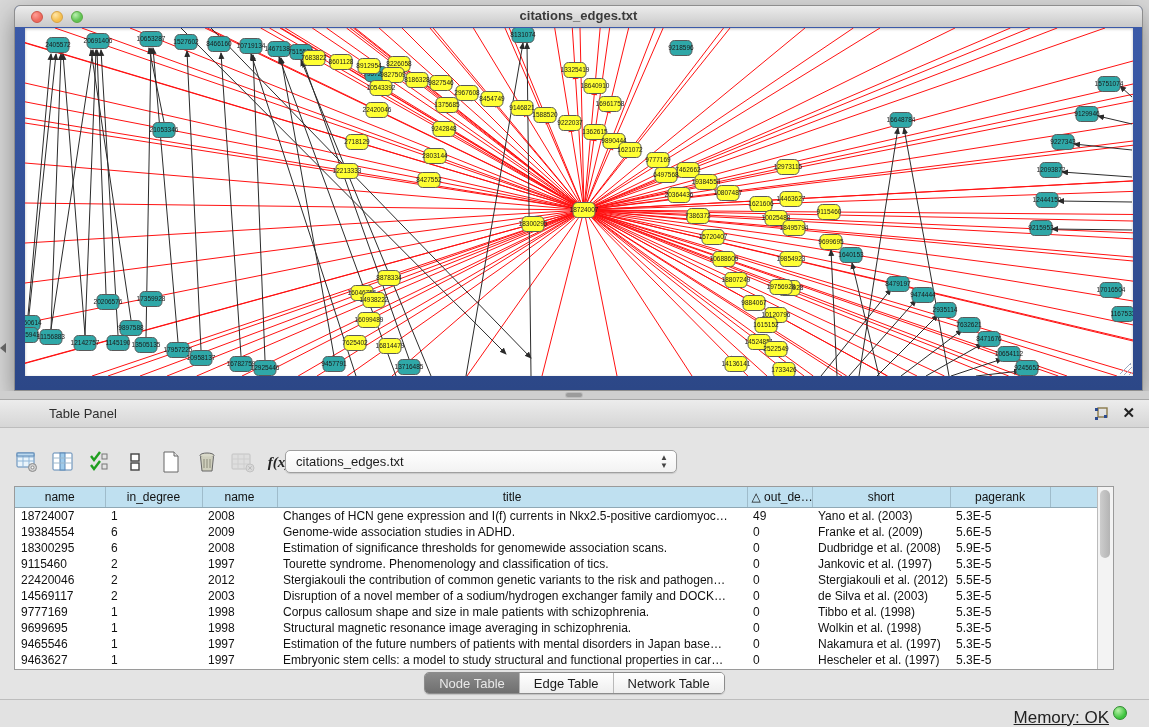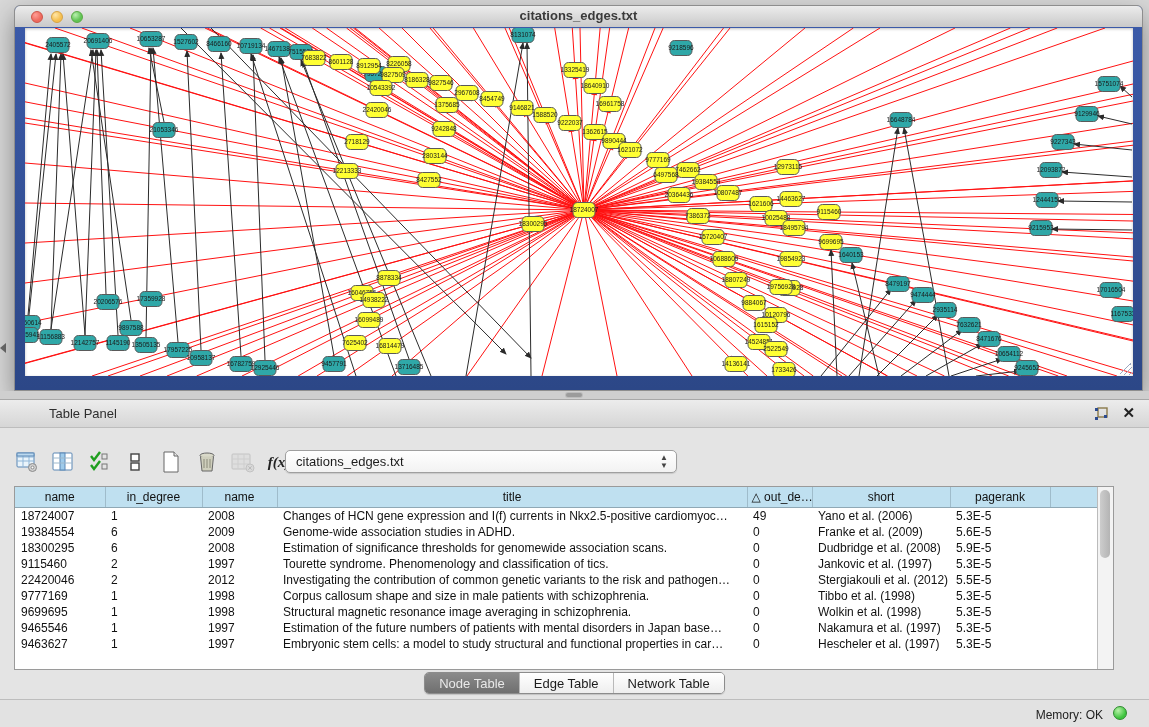--- a/index.html
+++ b/index.html
@@ -71,21 +71,21 @@
   .seg{display:flex;border:1px solid #8c8c8c;border-radius:5px;overflow:hidden;height:20px;
     box-shadow:0 1px 1px rgba(0,0,0,.15);}
   .seg button{border:none;margin:0;padding:0 14px;font-size:13px;height:20px;cursor:pointer;
     background:linear-gradient(#ffffff,#eeeeee);color:#1c1c1c;border-left:1px solid #b9b9b9;
     font-family:"Liberation Sans",sans-serif;text-align:right;}
   .seg button:first-child{border-left:none;}
   .seg button.sel{background:linear-gradient(#8b8b8b,#6f6f6f);color:#e9e9e9;}
 
   .statusbar{position:absolute;left:0;top:699px;width:1149px;height:28px;background:#e2e2e2;
     border-top:1px solid #bdbdbd;box-sizing:border-box;}
-  .mem{position:absolute;right:46px;top:8px;font-size:12px;color:#222;}
+  .mem{position:absolute;right:40px;top:8px;font-size:17px;color:#222;text-decoration:underline;}
   .memdot{position:absolute;right:22px;top:6px;width:14px;height:14px;border-radius:50%;
     background:radial-gradient(circle at 35% 30%,#b8f2a8,#3fc43f 65%);border:1px solid #2e8a2e;box-sizing:border-box;}
 </style>
 </head>
 <body>
 
 <div class="app">
 
   <div class="west-handle"></div>
 
@@ -837,21 +837,21 @@
             <th style="width: 48px;"></th>
           </tr>
         </thead>
       <tbody id="tbody">
           <tr>
             <td>18724007</td>
             <td>1</td>
             <td>2008</td>
             <td>Changes of HCN gene expression and I(f) currents in Nkx2.5-positive cardiomyoc…</td>
             <td>49</td>
-            <td>Yano et al. (2006)</td>
+            <td>Yano et al. (2003)</td>
             <td>5.3E-5</td>
             <td></td>
           </tr>
           <tr>
             <td>19384554</td>
             <td>6</td>
             <td>2009</td>
             <td>Genome-wide association studies in ADHD.</td>
             <td>0</td>
             <td>Franke et al. (2009)</td>
@@ -875,24 +875,34 @@
             <td>Tourette syndrome. Phenomenology and classification of tics.</td>
             <td>0</td>
             <td>Jankovic et al. (1997)</td>
             <td>5.3E-5</td>
             <td></td>
           </tr>
           <tr>
             <td>22420046</td>
             <td>2</td>
             <td>2012</td>
-            <td>Investigating the contribution of common genetic variants to the risk and pathogen…</td>
+            <td>Stergiakouli the contribution of common genetic variants to the risk and pathogen…</td>
             <td>0</td>
             <td>Stergiakouli et al. (2012)</td>
             <td>5.5E-5</td>
+            <td></td>
+          </tr>
+          <tr>
+            <td>14569117</td>
+            <td>2</td>
+            <td>2003</td>
+            <td>Disruption of a novel member of a sodium/hydrogen exchanger family and DOCK…</td>
+            <td>0</td>
+            <td>de Silva et al. (2003)</td>
+            <td>5.3E-5</td>
             <td></td>
           </tr>
           <tr>
             <td>9777169</td>
             <td>1</td>
             <td>1998</td>
             <td>Corpus callosum shape and size in male patients with schizophrenia.</td>
             <td>0</td>
             <td>Tibbo et al. (1998)</td>
             <td>5.3E-5</td>

